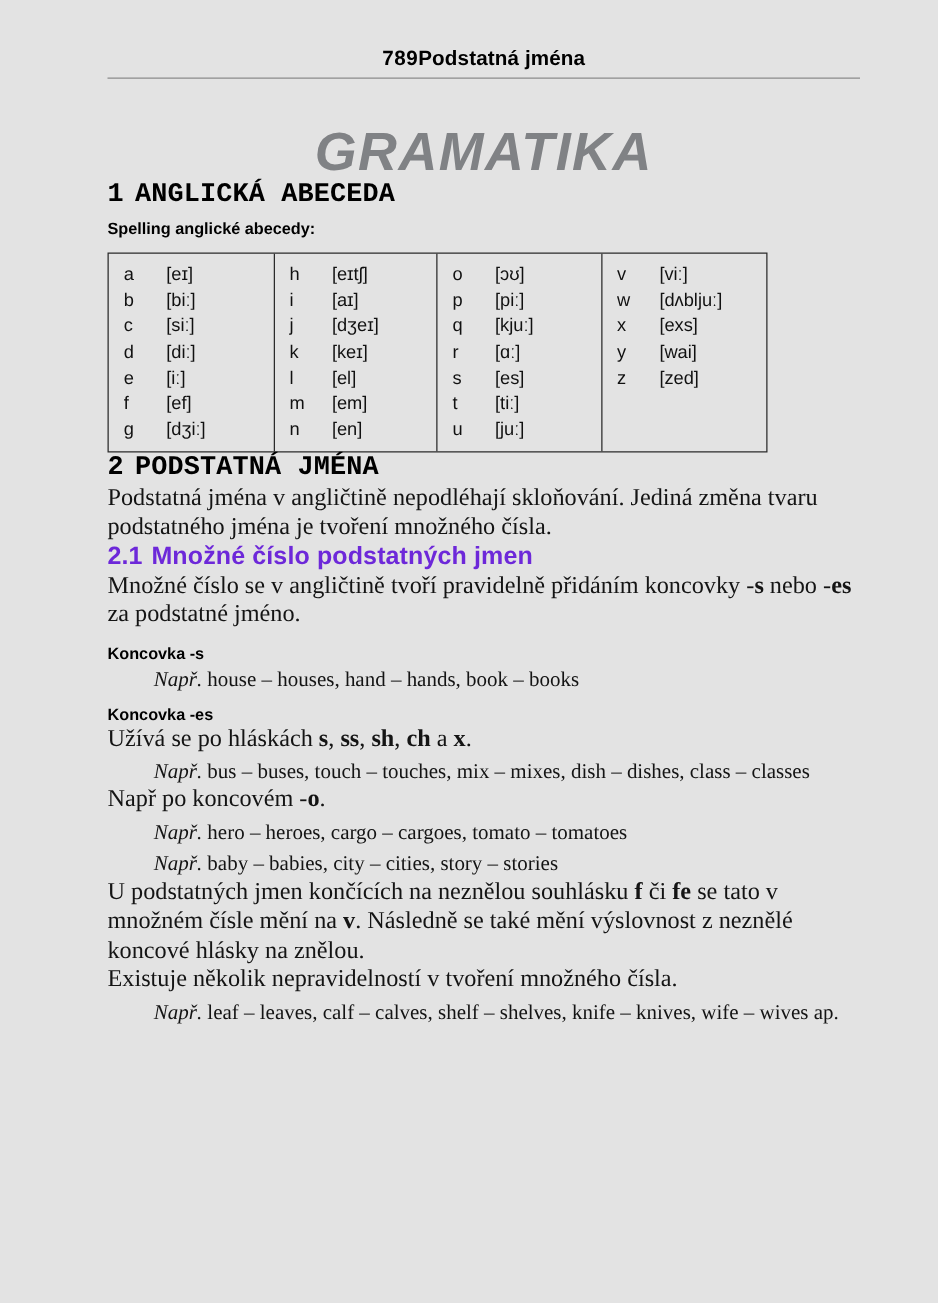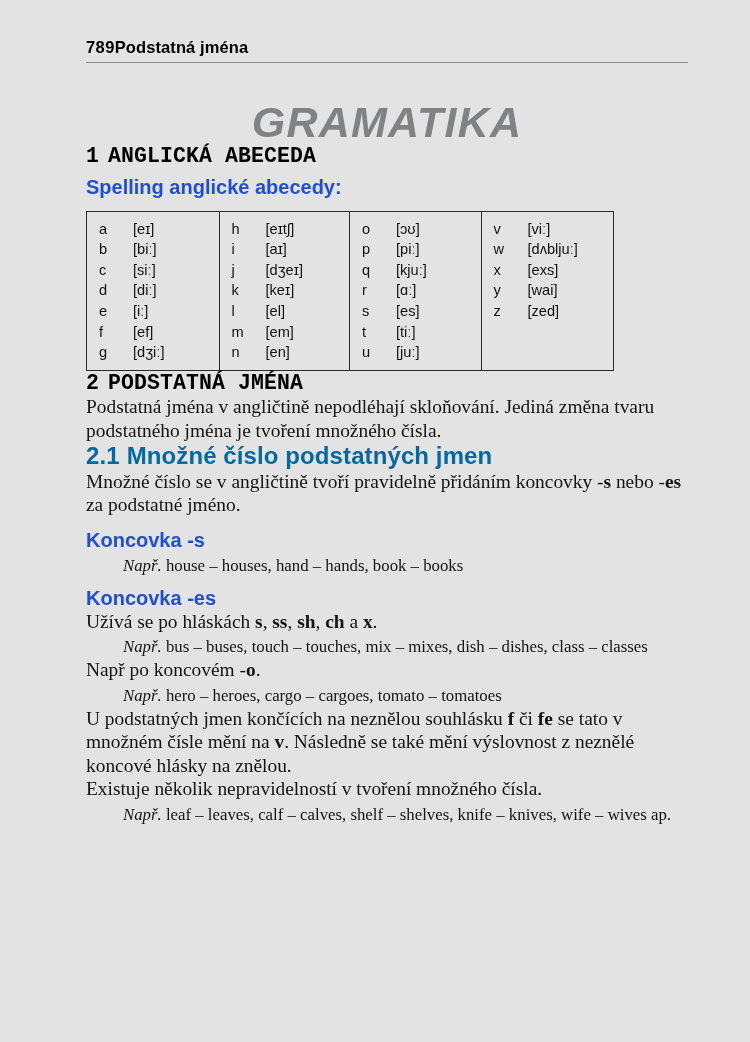--- a/index.html
+++ b/index.html
@@ -18,21 +18,21 @@
     position: relative;
     width: 750px;
     height: 1042px;
     box-sizing: border-box;
     padding: 38px 62px 0 86px;
   }
 
   
   .runhead {
     display: flex;
-    justify-content: flex-start;
+    justify-content: center;
     align-items: baseline;
     font-family: "Liberation Sans", sans-serif;
     font-weight: bold;
     font-size: 16.5px;
     letter-spacing: 0.1px;
     color: #000;
     padding-bottom: 5px;
     border-bottom: 1.6px solid #8c8c8c;
   }
   .runhead .folio { letter-spacing: 0.4px; }
@@ -57,32 +57,32 @@
     font-size: 21.5px;
     color: #000;
     margin: 0;
     line-height: 1.15;
     letter-spacing: 0.1px;
   }
   h1.sec .num { margin-right: 9px; }
   h2.subsec {
     font-family: "Liberation Sans", sans-serif;
     font-weight: bold;
-    font-size: 24px;
-    color: #0369a1;
+    font-size: 20px;
+    color: #6d28d9;
     margin: 0;
     line-height: 1.15;
     letter-spacing: 0.1px;
   }
   h2.subsec .num { margin-right: 7px; }
   .lead-sans {
     font-family: "Liberation Sans", sans-serif;
     font-weight: bold;
-    font-size: 20px;
-    color: #1d4ed8;
+    font-size: 13px;
+    color: #000000;
     line-height: 1.2;
   }
 
   
   p.body {
     font-family: "Liberation Serif", serif;
     font-size: 19.4px;
     line-height: 1.21;
     margin: 0;
     color: #141414;
@@ -300,20 +300,21 @@
   <div class="lead-sans s6">Koncovka -s</div>
   <p class="example s8"><i>Např.</i><span> house – houses, hand – hands, book – books</span></p>
 
   <div class="lead-sans s3">Koncovka -es</div>
   <p class="body s8"><span>Užívá se po hláskách </span><b>s</b><span>, </span><b>ss</b><span>, </span><b>sh</b><span>, </span><b>ch</b><span> a </span><b>x</b><span>.</span></p>
   <p class="example s8"><i>Např.</i><span> bus – buses, touch – touches, mix – mixes, dish – dishes, class – classes</span></p>
 
   <p class="body s6"><span>Např po koncovém -</span><b>o</b><span>.</span></p>
   <p class="example s8"><i>Např.</i><span> hero – heroes, cargo – cargoes, tomato – tomatoes</span></p>
 
+  <p class="example s8"><i>Např.</i><span> baby – babies, city – cities, story – stories</span></p>
 
 
   <p class="body s6"><span>U podstatných jmen končících na neznělou souhlásku </span><b>f</b><span> či </span><b>fe</b><span> se tato v množném čísle mění na </span><b>v</b><span>. Následně se také mění výslovnost z neznělé koncové hlásky na znělou.</span></p>
 
   <p class="body s6">Existuje několik nepravidelností v tvoření množného čísla.</p>
 
   <p class="example s8"><i>Např.</i><span> leaf – leaves, calf – calves, shelf – shelves, knife – knives, wife – wives ap.</span></p>
 
 </div>
 

